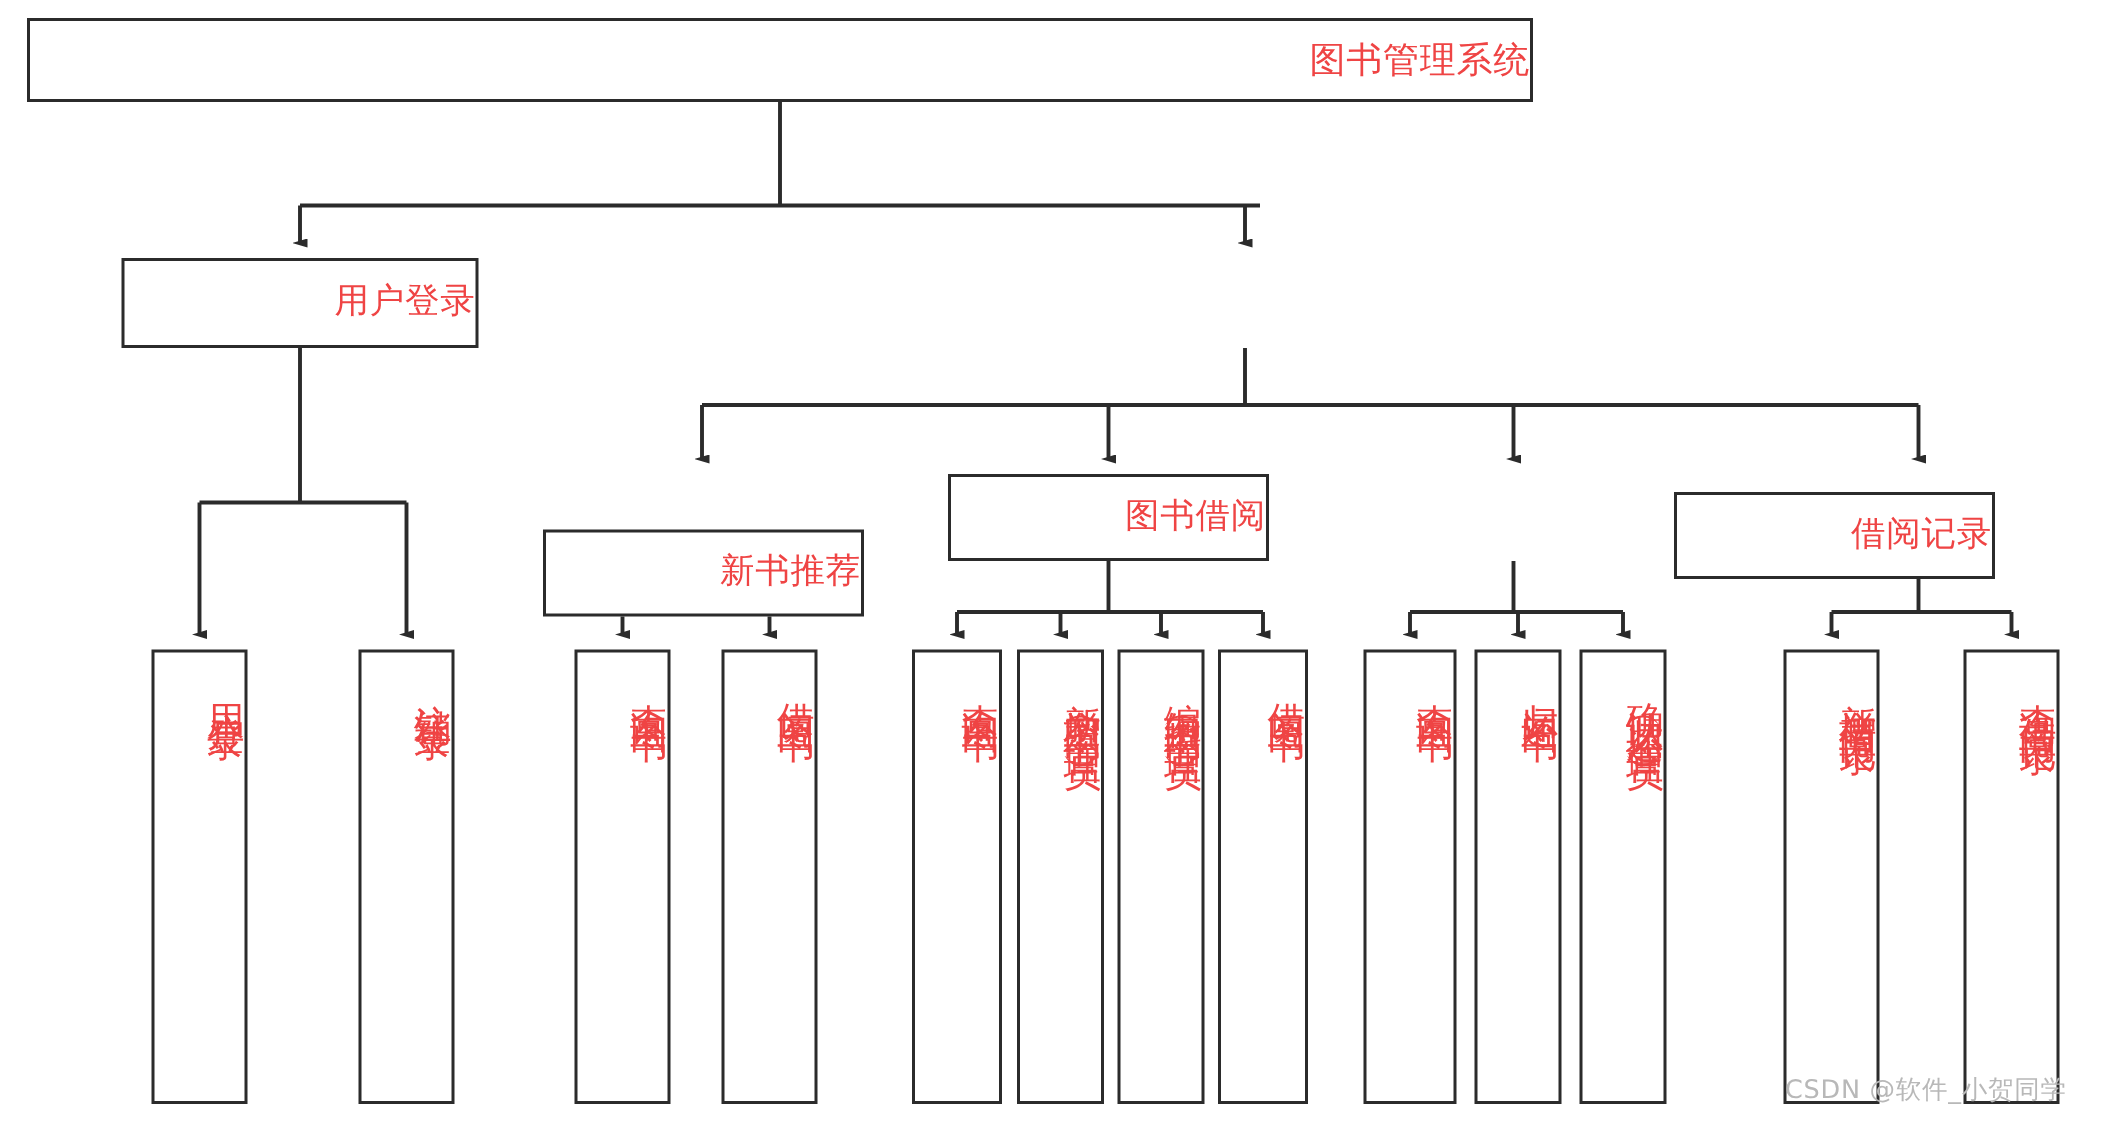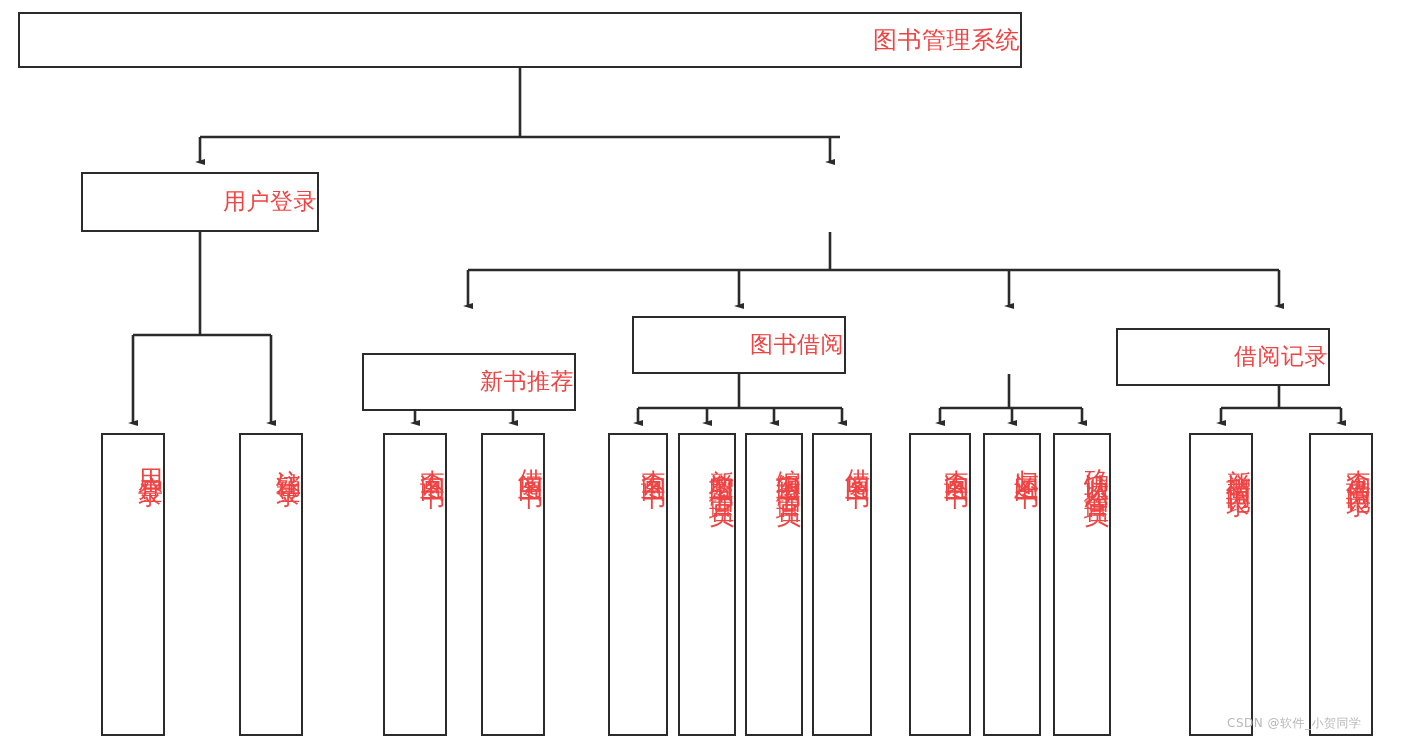--- a/index.html
+++ b/index.html
@@ -59,26 +59,25 @@
   .node.vert .label {
     writing-mode: vertical-rl;
     text-orientation: upright;
     font-size: 25px;
     line-height: 1;
     letter-spacing: 5px;
     white-space: nowrap;
   }
   .watermark {
     position: absolute;
-    font-size: 12px;
+    font-size: 17px;
     color: #b8b8b8;
     letter-spacing: 0.5px;
     white-space: nowrap;
     user-select: none;
-    margin-left: 37px;
   }
 </style>
 </head>
 <body>
 
 <div id="canvas">
 
   <svg class="edges" viewBox="0 0 1405 747">
     <defs>
       <marker id="arrow" markerWidth="10" markerHeight="10" refX="3" refY="5" orient="auto" markerUnits="userSpaceOnUse">

